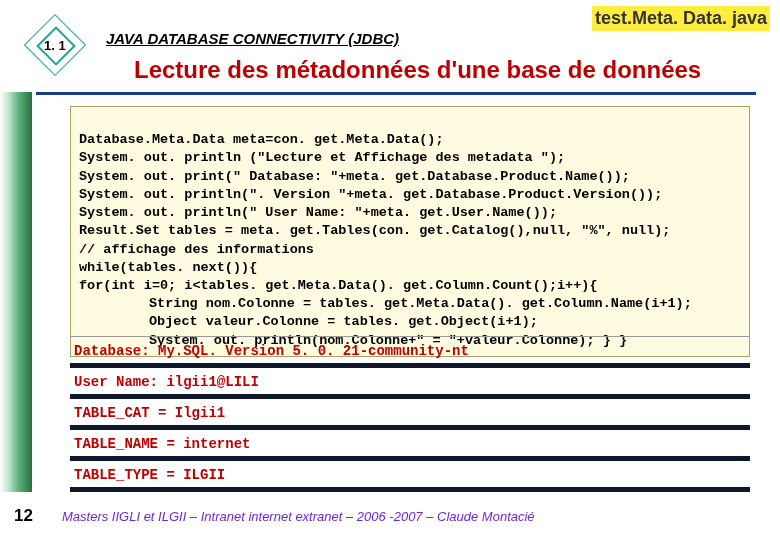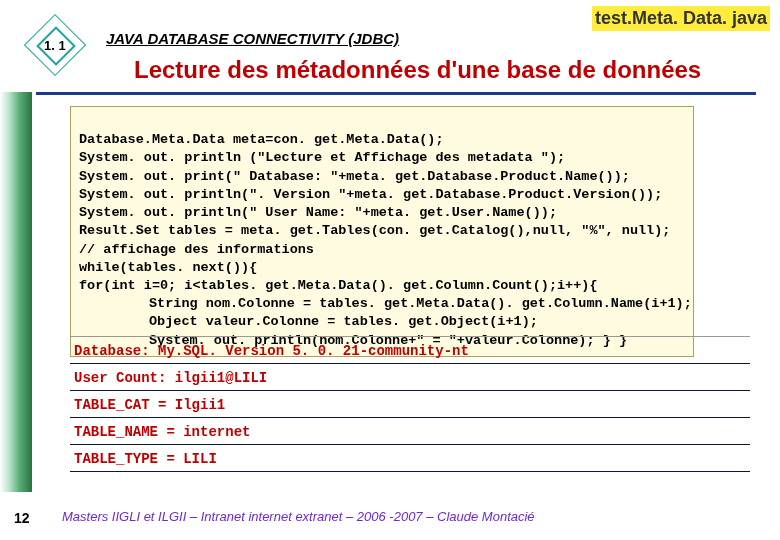--- a/index.html
+++ b/index.html
@@ -90,21 +90,21 @@
     left: 36px;
     top: 92px;
     width: 720px;
     height: 3px;
     background: #1a3a8a;
   }
   .code-block {
     position: absolute;
     left: 70px;
     top: 106px;
-    width: 624px;
+    width: 680px;
     background: #fffbe0;
     border: 1px solid #b0a060;
     padding: 6px 8px;
     font-family: "Courier New", monospace;
     font-size: 13.5px;
     font-weight: bold;
     line-height: 1.35;
     white-space: pre;
     color: #000;
     box-sizing: border-box;
@@ -115,31 +115,31 @@
     position: absolute;
     left: 70px;
     top: 336px;
     width: 680px;
     font-family: "Courier New", monospace;
     font-size: 14px;
     font-weight: bold;
     color: #c00000;
   }
   .out-row {
-    border-bottom: 1px solid #0f172a;
+    border-bottom: 5px solid #0f172a;
     padding: 6px 4px 4px 4px;
   }
   .out-row:first-child {
     border-top: 1px solid #999;
   }
   .page-num {
     position: absolute;
     left: 14px;
     bottom: 14px;
-    font-size: 14px;
+    font-size: 17px;
     font-weight: bold;
     color: #000;
   }
   .footer {
     position: absolute;
     left: 62px;
     bottom: 16px;
     font-size: 13px;
     font-style: italic;
     color: #6d28d9;
@@ -172,20 +172,20 @@
 <span class="code-line">// affichage des informations</span>
 <span class="code-line">while(tables. next()){</span>
 <span class="code-line">for(int i=0; i&lt;tables. get.Meta.Data(). get.Column.Count();i++){</span>
 <span class="code-line indent">String nom.Colonne = tables. get.Meta.Data(). get.Column.Name(i+1);</span>
 <span class="code-line indent">Object valeur.Colonne = tables. get.Object(i+1);</span>
 <span class="code-line indent">System. out. println(nom.Colonne+" = "+valeur.Colonne); } }</span>
 </div>
 
 <div class="output-block">
   <div class="out-row">Database: My.SQL. Version 5. 0. 21-community-nt</div>
-  <div class="out-row">User Count: ilgii1@LILI</div>
+  <div class="out-row">User Name: ilgii1@LILI</div>
   <div class="out-row">TABLE_CAT = Ilgii1</div>
   <div class="out-row">TABLE_NAME = internet</div>
-  <div class="out-row">TABLE_TYPE = LILI</div>
+  <div class="out-row">TABLE_TYPE = ILGII</div>
 </div>
 
 <div class="page-num">12</div>
 <div class="footer">Masters IIGLI et ILGII – Intranet internet extranet – 2006 -2007 – Claude Montacié</div>
 
 </body></html>

